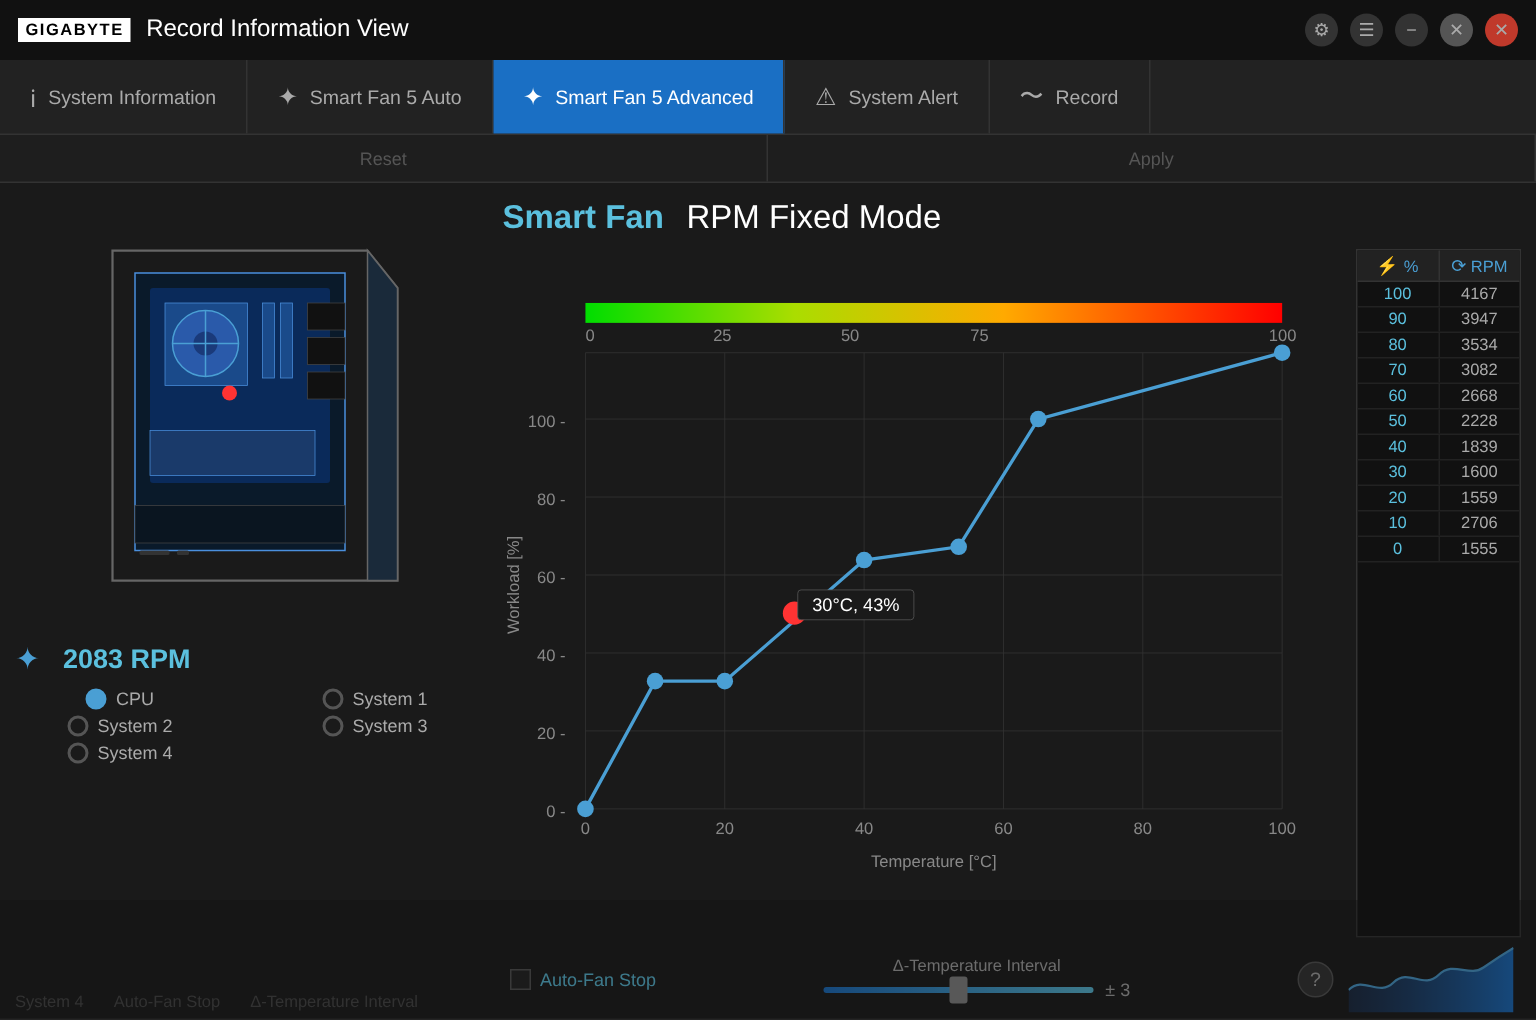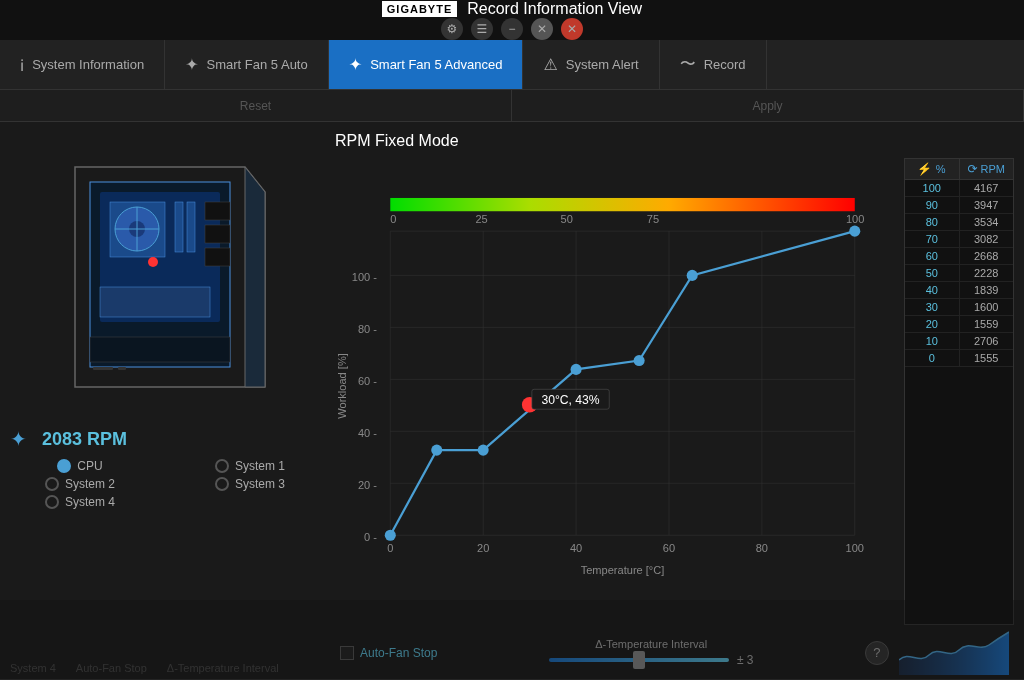--- a/index.html
+++ b/index.html
@@ -14,21 +14,20 @@
     }
 
     
     #title-bar {
       background: #111;
       height: 40px;
       display: flex;
       align-items: center;
       padding: 0 12px;
       justify-content: space-between;
-      flex-direction: column;
     }
     #title-left {
       display: flex;
       align-items: center;
       gap: 10px;
     }
     #gigabyte-logo {
       background: #fff;
       color: #000;
       font-weight: 900;
@@ -194,21 +193,21 @@
       gap: 15px;
       margin-bottom: 8px;
     }
     .chart-title-fan {
       color: #5bc0de;
       font-size: 22px;
       font-weight: bold;
     }
     .chart-title-mode {
       color: #fff;
-      font-size: 16px;
+      font-size: 22px;
     }
 
     #chart-container {
       flex: 1;
       display: flex;
       gap: 5px;
     }
 
     #chart-svg-area {
       flex: 1;
@@ -458,20 +457,21 @@
         <div class="fan-item">
           <div class="fan-radio"></div>
           <span>System 4</span>
         </div>
       </div>
     </div>
   </div>
 
   <div id="chart-area">
     <div id="chart-title">
+      <span class="chart-title-fan">Smart Fan</span>
       <span class="chart-title-mode">RPM Fixed Mode</span>
     </div>
 
     <div id="chart-container">
 
       <div id="chart-svg-area">
         <svg width="100%" height="100%" viewBox="0 0 510 360">
           <defs>
             <linearGradient id="colorBar" x1="0%" y1="0%" x2="100%" y2="0%">
               <stop offset="0%" style="stop-color:#00dd00"></stop>

